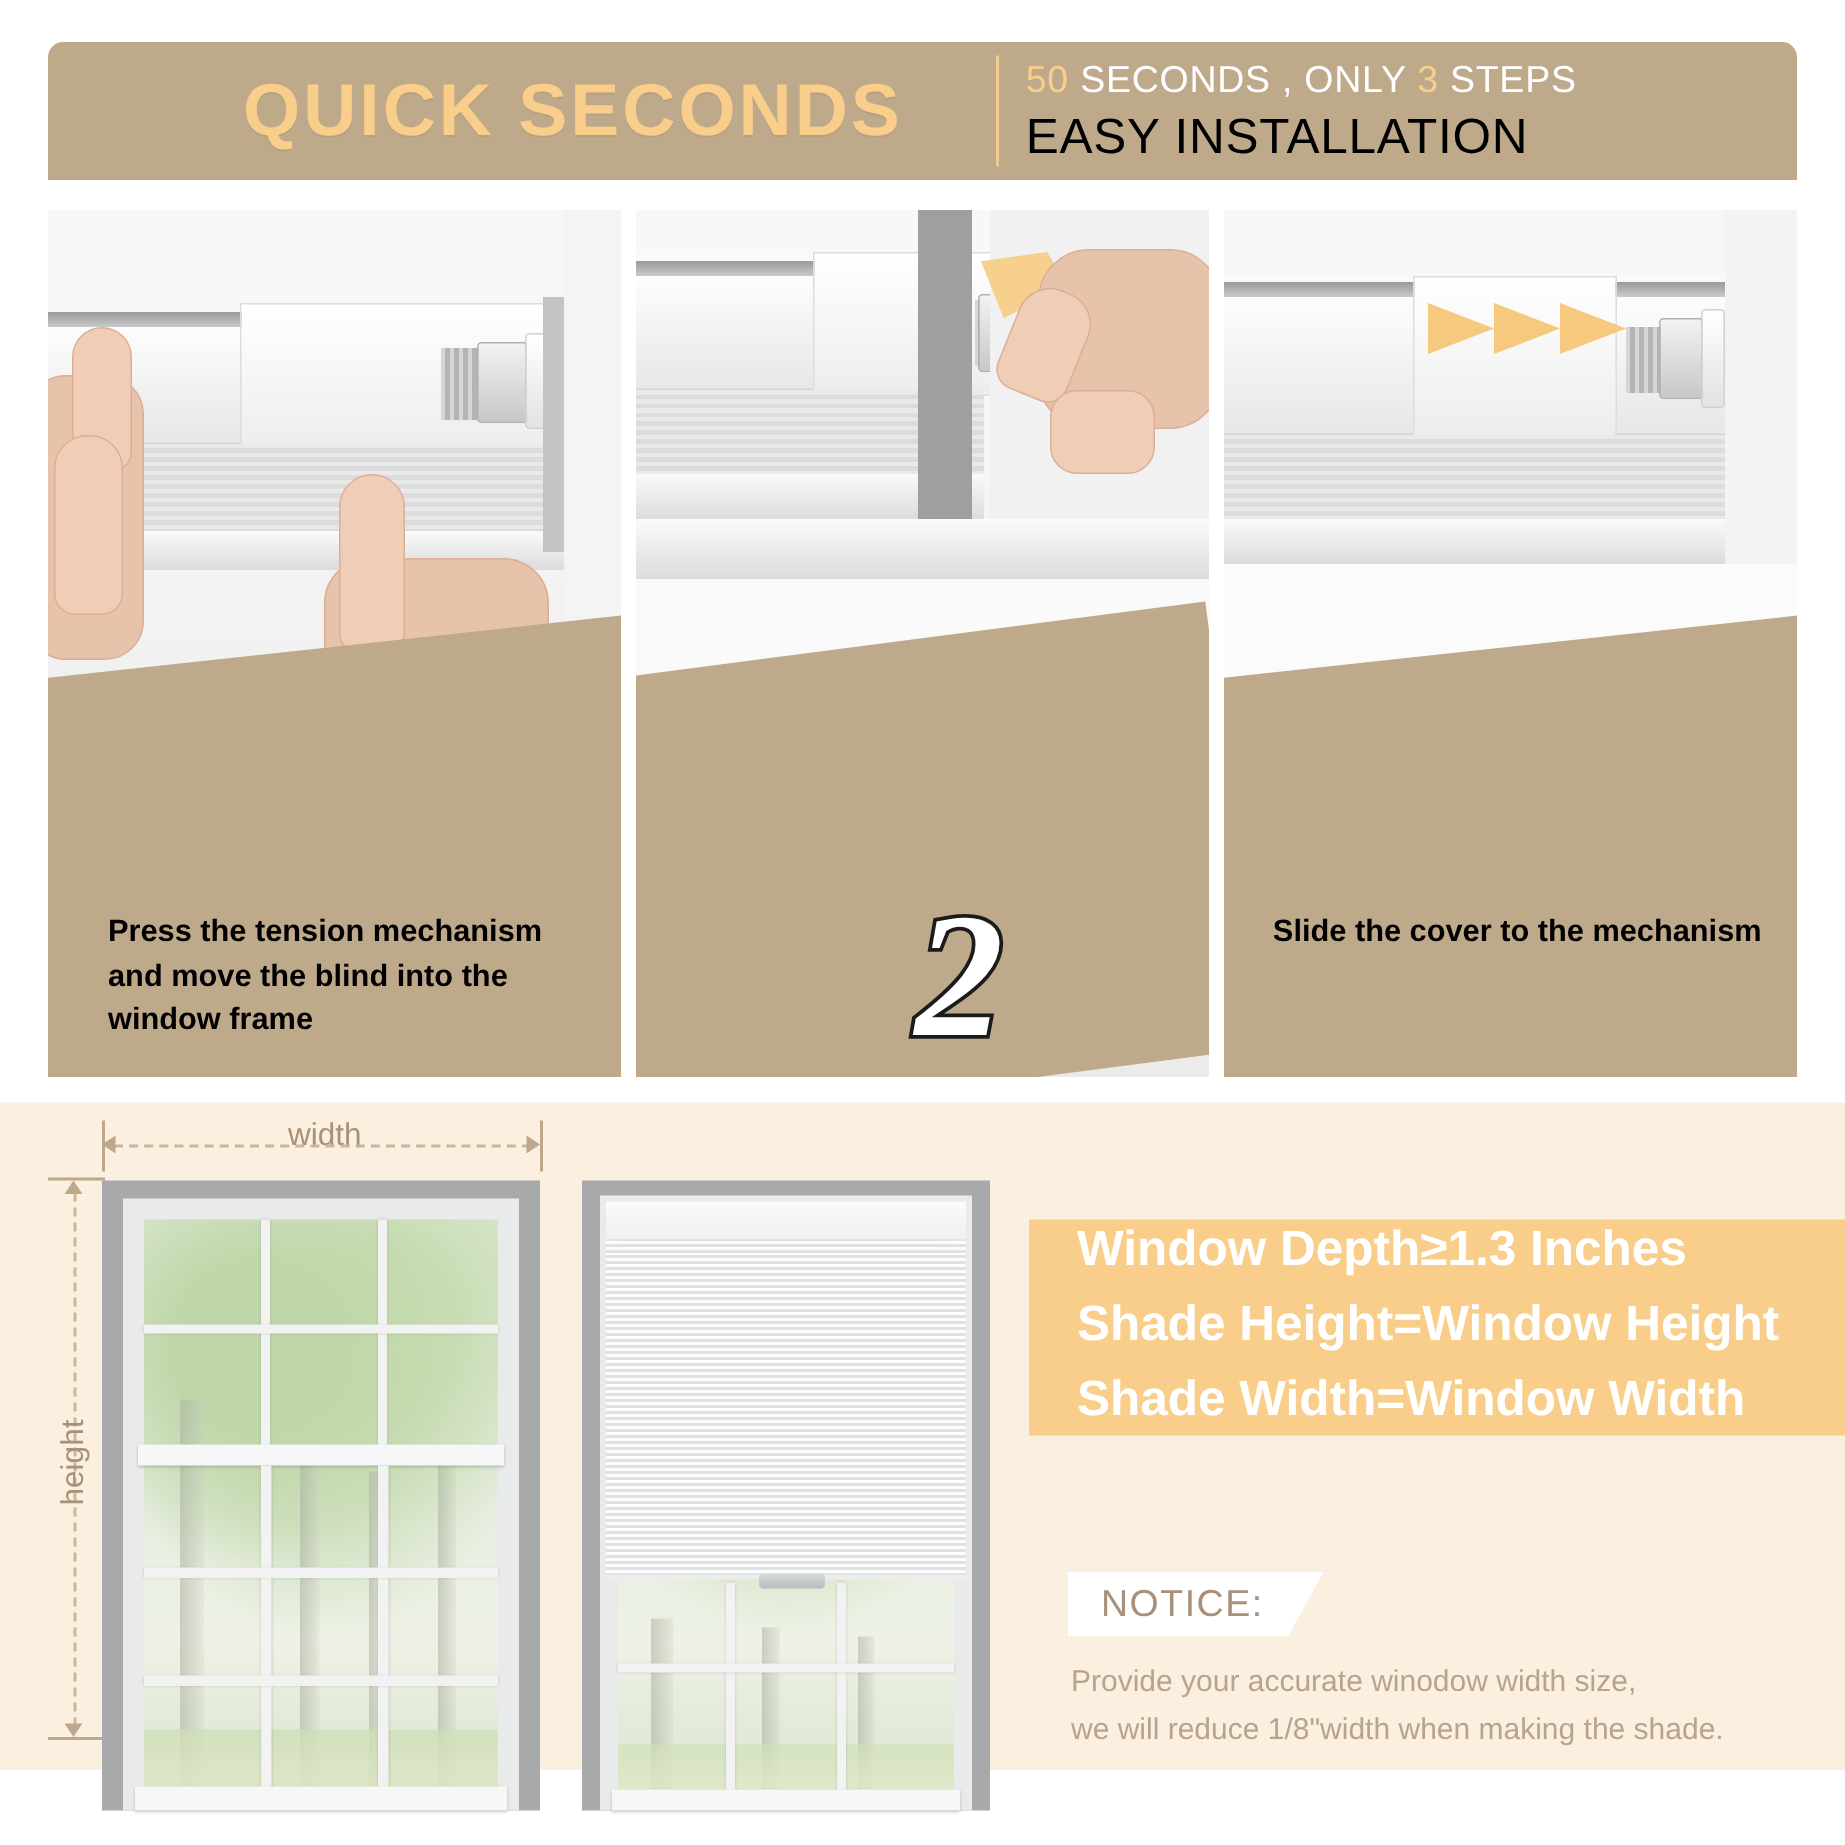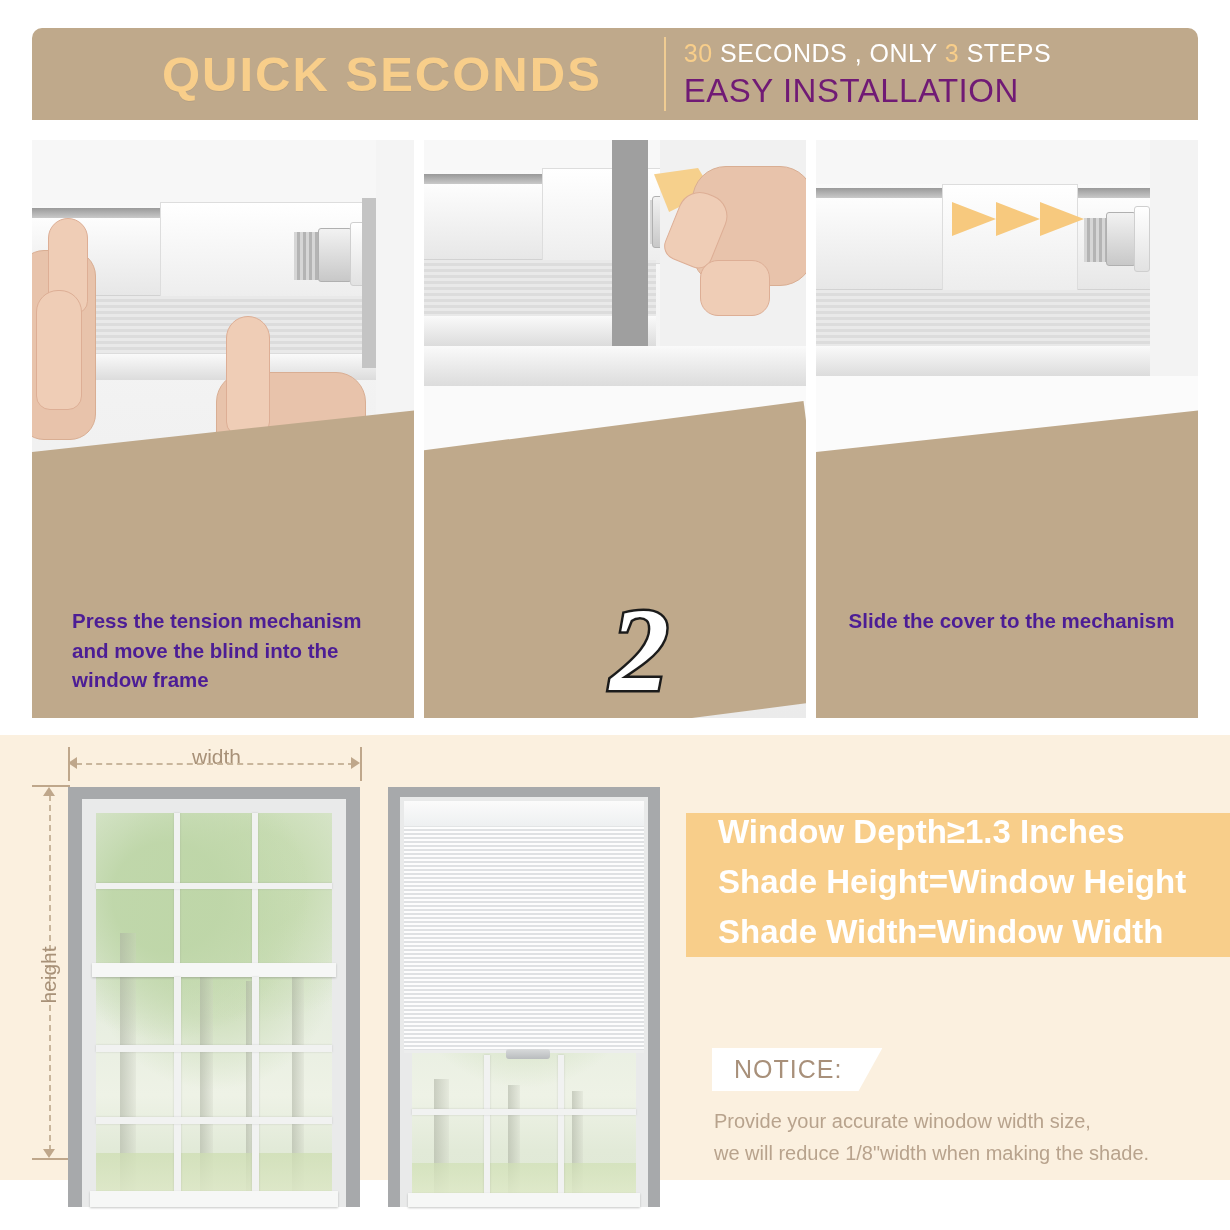--- a/index.html
+++ b/index.html
@@ -29,21 +29,21 @@
   }
   .banner-right {
     margin-left: 62px;
     padding-left: 18px;
     border-left: 2px solid #F0CC92;
     display: flex; flex-direction: column; justify-content: center;
     height: 74px;
   }
   .banner-line1 { font-size: 25px; color:#ffffff; letter-spacing:.5px; white-space:nowrap; line-height:1.35; }
   .banner-line1 .hl { color:#F8CE8A; }
-  .banner-line2 { font-size: 33px; color:#701a75; letter-spacing:.5px; white-space:nowrap; line-height:1.2; }
+  .banner-line2 { font-size: 33px; color:#000000; letter-spacing:.5px; white-space:nowrap; line-height:1.2; }
 
   
   .steps { position: absolute; left: 32px; top: 140px; width: 1166px; height: 578px;
            display: flex; gap: 10px; }
   .panel { position: relative; width: 382px; height: 578px; overflow: hidden; background:#EDEDED; }
 
   
   .photo { position: absolute; inset: 0; background:
       linear-gradient(180deg,#fbfbfb 0%, #f2f2f2 45%, #ebebeb 100%); }
 
@@ -84,21 +84,21 @@
     font-family:"Liberation Serif", serif;
     font-size:118px; font-weight:bold; font-style:italic;
     color:#ffffff;
     -webkit-text-stroke: 5px #1b1b1b;
     paint-order: stroke fill;
     line-height:1;
   }
   .caption {
     position:absolute; left:0; right:0; bottom:0; height:128px;
     background:#BFA98B; z-index:7;
-    color:#4c1d95; font-size:20.5px; font-weight:bold; line-height:1.45;
+    color:#000000; font-size:20.5px; font-weight:bold; line-height:1.45;
     padding: 16px 34px 0 40px;
   }
   .caption.center { text-align:center; padding-left:20px; padding-right:11px; }
 
   
   .arrow { position:absolute; width:0; height:0; }
 
   
   .bottom { position:absolute; left:0; top:735px; width:1230px; height:445px; background:#FBF0DF; }
 
@@ -148,21 +148,21 @@
   .notice-body { position:absolute; color:#B8A38D; font-size:20px; line-height:1.62; }
 </style>
 </head>
 <body>
 
 <div class="page">
 
   <div class="banner">
     <div class="banner-title">QUICK  SECONDS</div>
     <div class="banner-right">
-      <div class="banner-line1"><span class="hl">30</span><span> SECONDS , ONLY </span><span class="hl">3</span><span> STEPS</span></div>
+      <div class="banner-line1"><span class="hl">50</span><span> SECONDS , ONLY </span><span class="hl">3</span><span> STEPS</span></div>
       <div class="banner-line2">EASY INSTALLATION</div>
     </div>
   </div>
 
   <div class="steps">
 
     <div class="panel">
       <div class="photo">
         <div class="wallshadow" style="left:0;top:0;width:382px;height:66px;background:#f7f7f7"></div>
         <div class="rail-top" style="top:68px;right:36px;height:10px;"></div>

